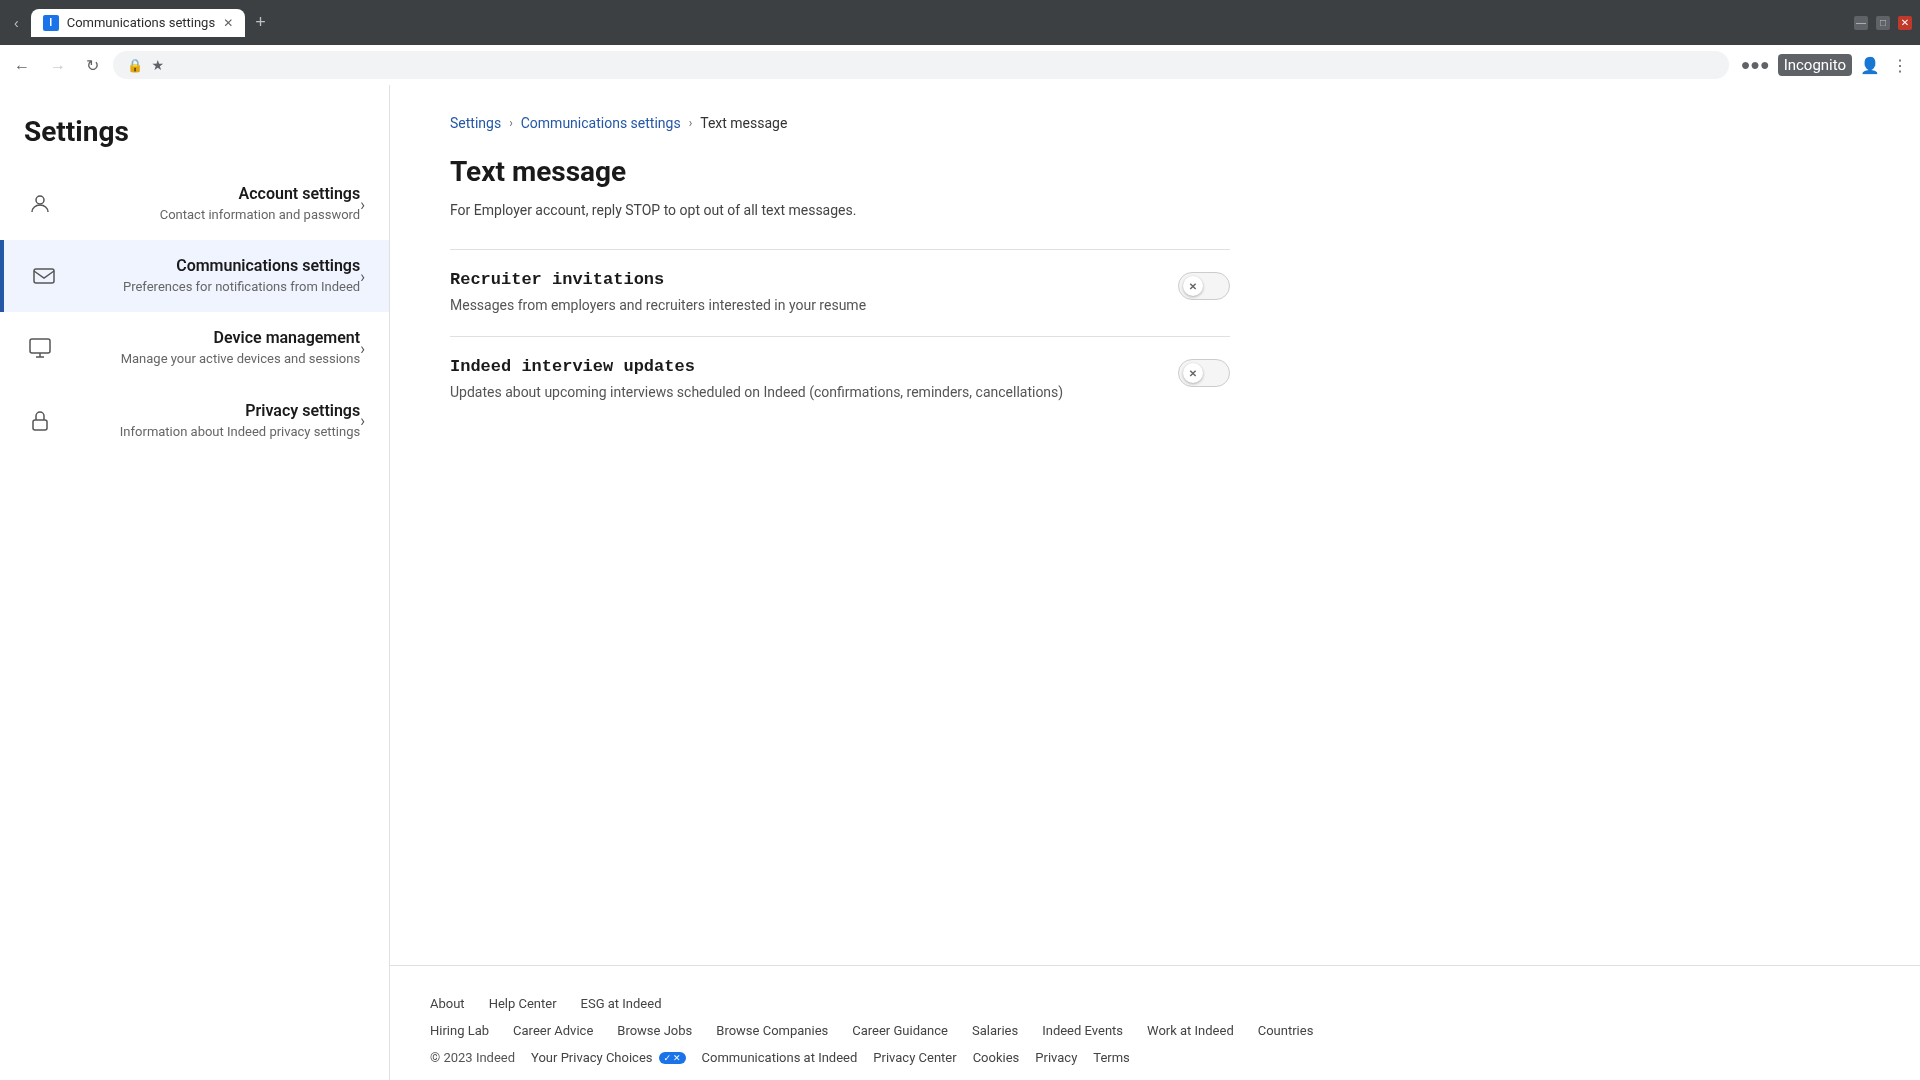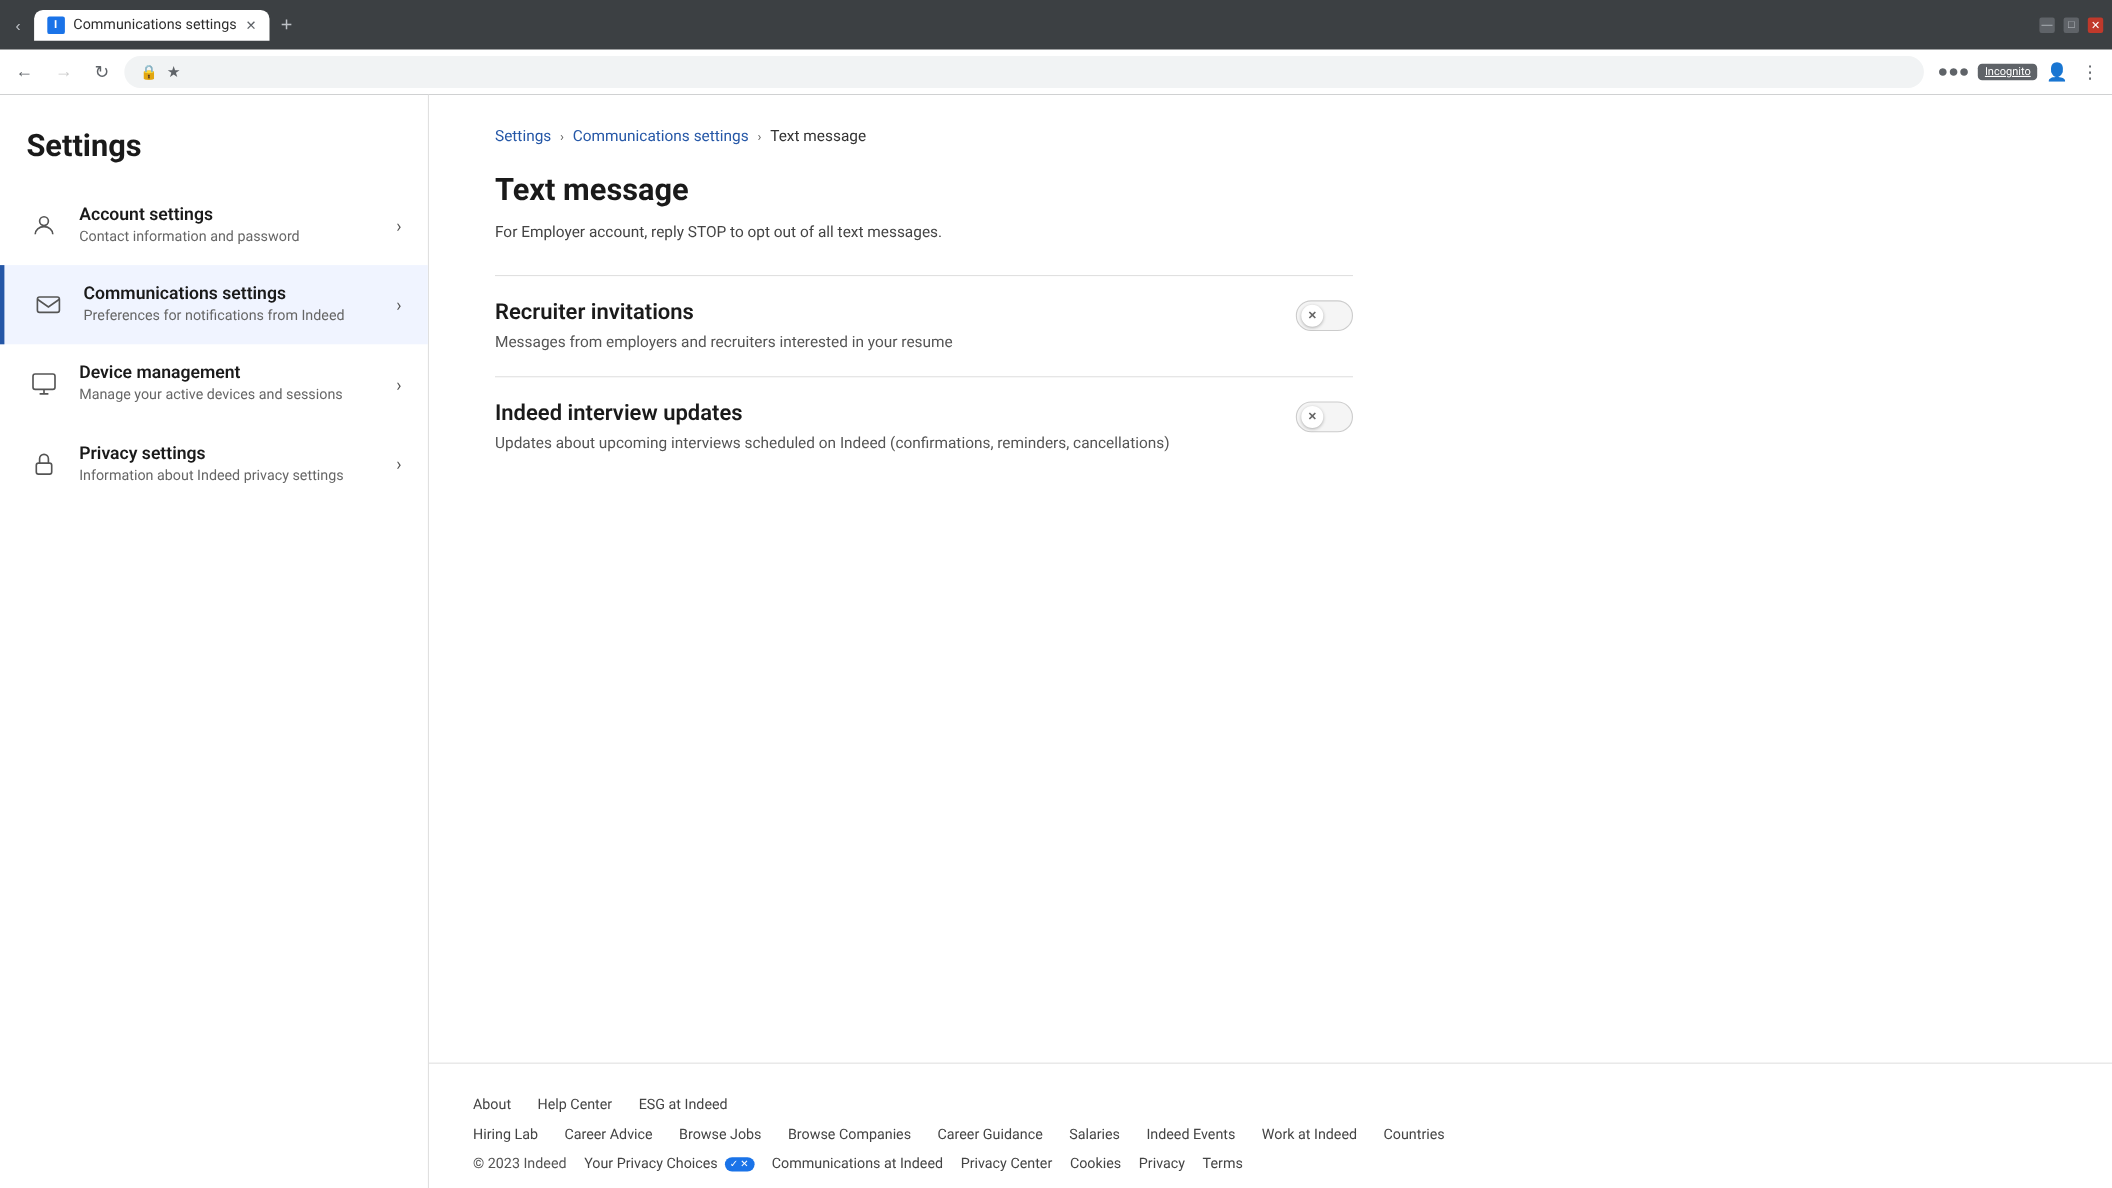--- a/index.html
+++ b/index.html
@@ -14,50 +14,50 @@
     .tab-favicon { width: 16px; height: 16px; background: #1a73e8; border-radius: 2px; display: flex; align-items: center; justify-content: center; color: white; font-size: 10px; font-weight: bold; }
     .tab-close { margin-left: auto; cursor: pointer; color: #5f6368; font-size: 12px; }
     .tab-new { background: transparent; border: none; color: #bdc1c6; font-size: 18px; cursor: pointer; padding: 6px 10px; }
     .address-bar-row { display: flex; align-items: center; padding: 6px 8px; gap: 8px; background: #fff; }
     .nav-btn { background: none; border: none; cursor: pointer; color: #5f6368; font-size: 16px; padding: 4px 6px; border-radius: 50%; }
     .address-bar { flex: 1; display: flex; align-items: center; background: #f1f3f4; border-radius: 20px; padding: 6px 14px; gap: 8px; }
     .address-bar-url { flex: 1; font-size: 13px; color: #202124; }
     .address-bar-icons { display: flex; gap: 6px; color: #5f6368; font-size: 14px; }
     .browser-action-icons { display: flex; gap: 4px; align-items: center; }
     .browser-action-btn { background: none; border: none; cursor: pointer; color: #5f6368; font-size: 16px; padding: 4px; border-radius: 50%; }
-    .incognito-badge { background: #5f6368; color: #fff; border-radius: 4px; padding: 2px 6px; font-size: 10px; text-decoration: underline; }
+    .incognito-badge { background: #5f6368; color: #fff; border-radius: 4px; padding: 2px 6px; font-size: 15px; }
 
     
     .page-container { display: flex; min-height: calc(100vh - 80px); }
 
     
     .sidebar { width: 390px; min-width: 390px; padding: 20px 0; border-right: 1px solid #e0e0e0; }
     .sidebar-title { font-size: 28px; font-weight: 700; padding: 10px 24px 20px; color: #1a1a1a; }
-    .sidebar-item { display: flex; align-items: center; padding: 16px 24px; cursor: pointer; gap: 16px; position: relative; }
+    .sidebar-item { display: flex; align-items: center; padding: 16px 24px; cursor: pointer; gap: 0; position: relative; text-align: right; }
     .sidebar-item.active { border-left: 4px solid #2557a7; background: #f0f4ff; }
     .sidebar-item.active .sidebar-item-content { margin-left: 0; }
     .sidebar-item-icon { width: 32px; height: 32px; display: flex; align-items: center; justify-content: center; color: #555; flex-shrink: 0; }
     .sidebar-item-content { flex: 1; }
     .sidebar-item-title { font-size: 16px; font-weight: 600; color: #1a1a1a; margin-bottom: 3px; }
     .sidebar-item-subtitle { font-size: 13px; color: #666; line-height: 1.4; }
     .sidebar-item-chevron { color: #555; font-size: 16px; }
 
     
     .main-content { flex: 1; padding: 30px 60px; max-width: 900px; }
     .breadcrumb { display: flex; align-items: center; gap: 8px; margin-bottom: 24px; font-size: 14px; }
     .breadcrumb-link { color: #2557a7; text-decoration: none; cursor: pointer; }
     .breadcrumb-separator { color: #666; font-size: 12px; }
     .breadcrumb-current { color: #333; }
 
     .page-title { font-size: 28px; font-weight: 700; margin-bottom: 12px; color: #1a1a1a; }
     .page-description { font-size: 14px; color: #444; margin-bottom: 28px; line-height: 1.5; }
 
     .setting-row { display: flex; align-items: flex-start; justify-content: space-between; padding: 20px 0; border-top: 1px solid #e0e0e0; gap: 24px; }
     .setting-info { flex: 1; }
-    .setting-title { font-size: 20px; font-weight: 600; color: #1a1a1a; margin-bottom: 6px; }
+    .setting-title { font-size: 17px; font-weight: 600; color: #1a1a1a; margin-bottom: 6px; font-family: Liberation Mono, monospace; }
     .setting-description { font-size: 14px; color: #555; line-height: 1.5; }
     .toggle-container { display: flex; align-items: center; flex-shrink: 0; margin-top: 2px; }
     .toggle-track { width: 52px; height: 28px; background: #e0e0e0; border-radius: 14px; position: relative; display: flex; align-items: center; border: 1px solid #ccc; }
     .toggle-track.off { background: #f5f5f5; }
     .toggle-thumb { width: 20px; height: 20px; border-radius: 50%; background: #fff; position: absolute; top: 3px; box-shadow: 0 1px 3px rgba(0,0,0,0.3); display: flex; align-items: center; justify-content: center; }
     .toggle-thumb.off-pos { left: 4px; }
     .toggle-x { color: #666; font-size: 10px; font-weight: bold; }
 
     
     .footer { background: #fff; border-top: 1px solid #e0e0e0; padding: 30px 40px 20px; }

